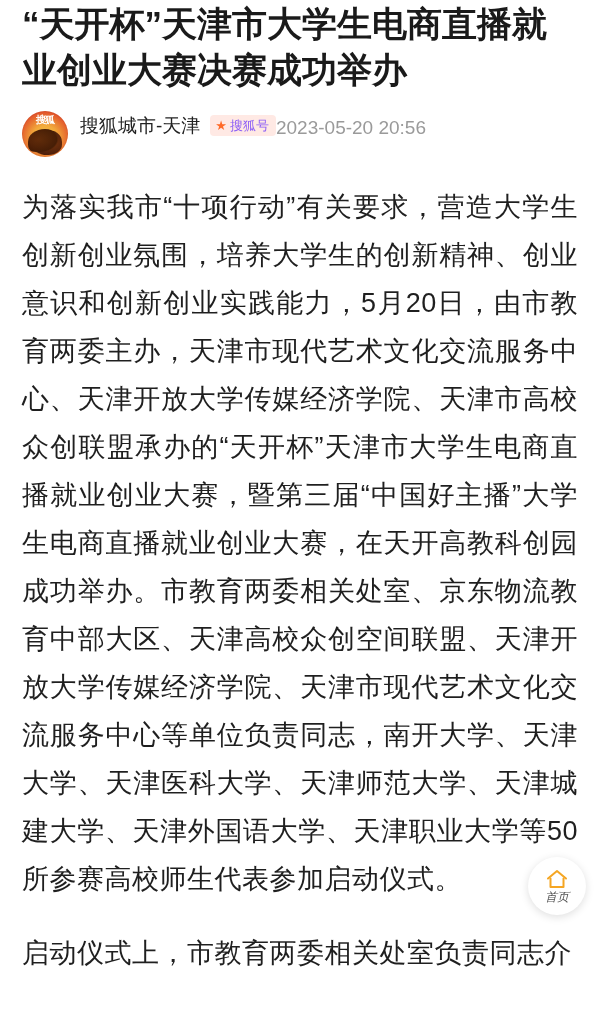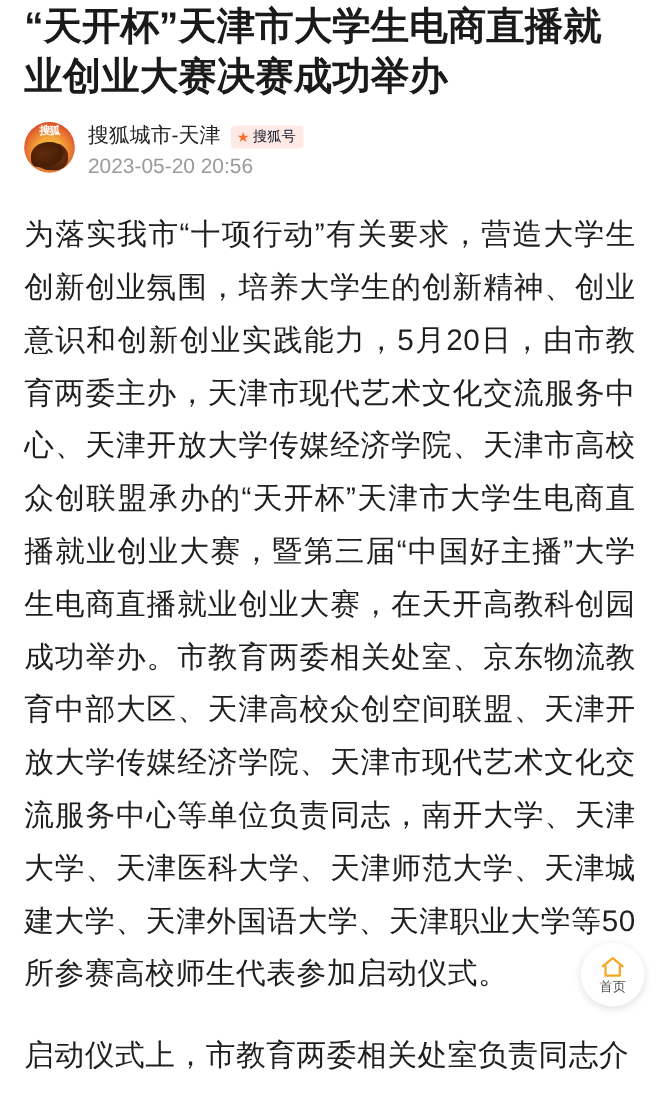--- a/index.html
+++ b/index.html
@@ -75,21 +75,21 @@
     height: 26px;
     background:
       radial-gradient(ellipse at 30% 40%, #5a2408 0%, #3d1704 55%, rgba(61,23,4,0) 60%),
       radial-gradient(ellipse at 70% 55%, #6b2c0a 0%, #43190a 60%, rgba(67,25,10,0) 65%);
     border-radius: 50% 50% 40% 40%;
     opacity: 0.95;
   }
 
   .meta-text {
     display: flex;
-    flex-direction: column;
+    flex-direction: row;
     justify-content: center;
     padding-top: 1px;
   }
   .meta-line-1 {
     display: flex;
     align-items: center;
   }
   .source-name {
     font-size: 19px;
     line-height: 24px;
@@ -106,21 +106,21 @@
     height: 21px;
     box-sizing: border-box;
   }
   .sohu-badge .star {
     color: #ff6a28;
     font-size: 13px;
     line-height: 13px;
     margin-right: 3px;
   }
   .sohu-badge .badge-text {
-    color: #0f172a;
+    color: #8b5cf6;
     font-size: 13px;
     line-height: 14px;
     white-space: nowrap;
   }
   .timestamp {
     font-size: 19px;
     line-height: 22px;
     color: #9a9a9a;
     margin-top: 5px;
     font-family: "Liberation Sans", sans-serif;
@@ -142,20 +142,21 @@
 
   
   .float-actions {
     position: absolute;
     right: 14px;
     bottom: 78px;
     width: 58px;
     display: flex;
     flex-direction: column;
     align-items: center;
+    font-style: italic;
   }
   .float-btn {
     width: 58px;
     height: 58px;
     border-radius: 50%;
     background: #ffffff;
     box-shadow: 0 2px 8px rgba(0,0,0,0.13);
     display: flex;
     flex-direction: column;
     align-items: center;

